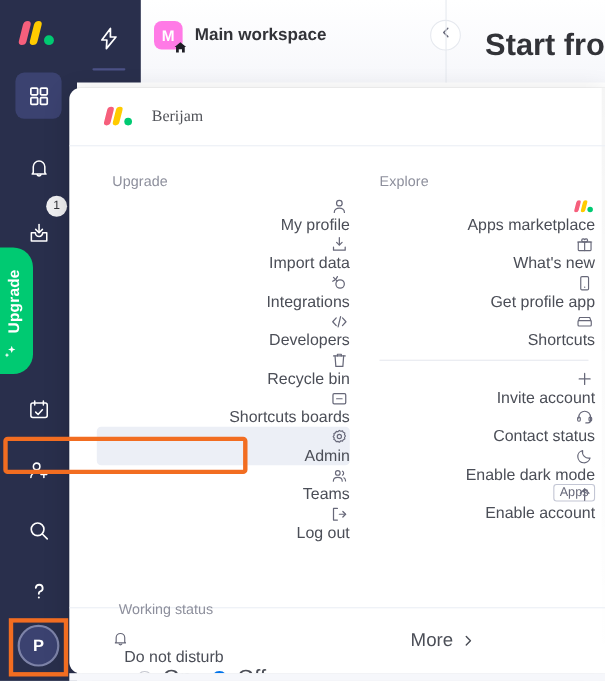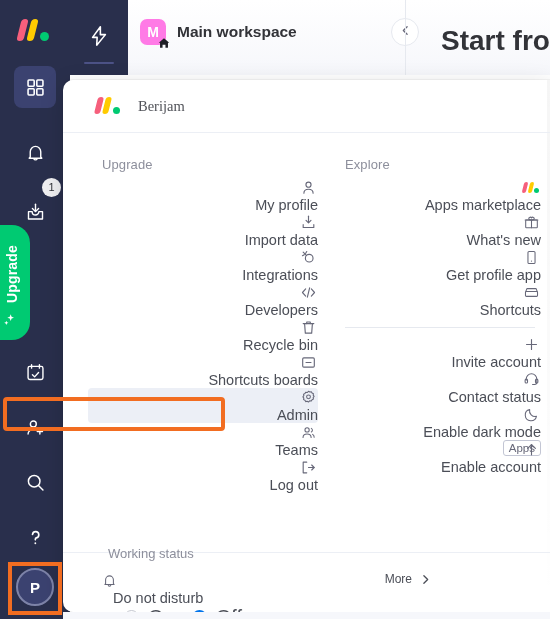--- a/index.html
+++ b/index.html
@@ -214,21 +214,21 @@
   .radio .circle {
     width: 15px; height: 15px; border-radius: 50%;
     border: 1.5px solid #c5c7d0; background: #ffffff;
   }
   .radio.on .circle {
     border: 4.5px solid #0073ea; background: #ffffff;
   }
   .radio .rlabel { margin-left: 9px; font-size: 20px; color: #4b4e57; }
   .more {
     position: absolute; right: 118px; top: 19px;
-    font-size: 12px; color: #4b4e57; display: flex; align-items: center;
+    font-size: 17px; color: #4b4e57; display: flex; align-items: center;
   }
   .more .chev { margin-left: 7px; display: flex; }
 
   .edge-artifact {
     position: absolute; right: 0; top: 0; width: 3px; height: 100%;
     background: linear-gradient(180deg, rgba(0,0,0,.04), rgba(0,0,0,0));
   }
   .bottom-strip {
     position: absolute; left: 63px; bottom: 0; width: 487px; height: 7px;
     background: #f6f7fb; z-index: 7;

